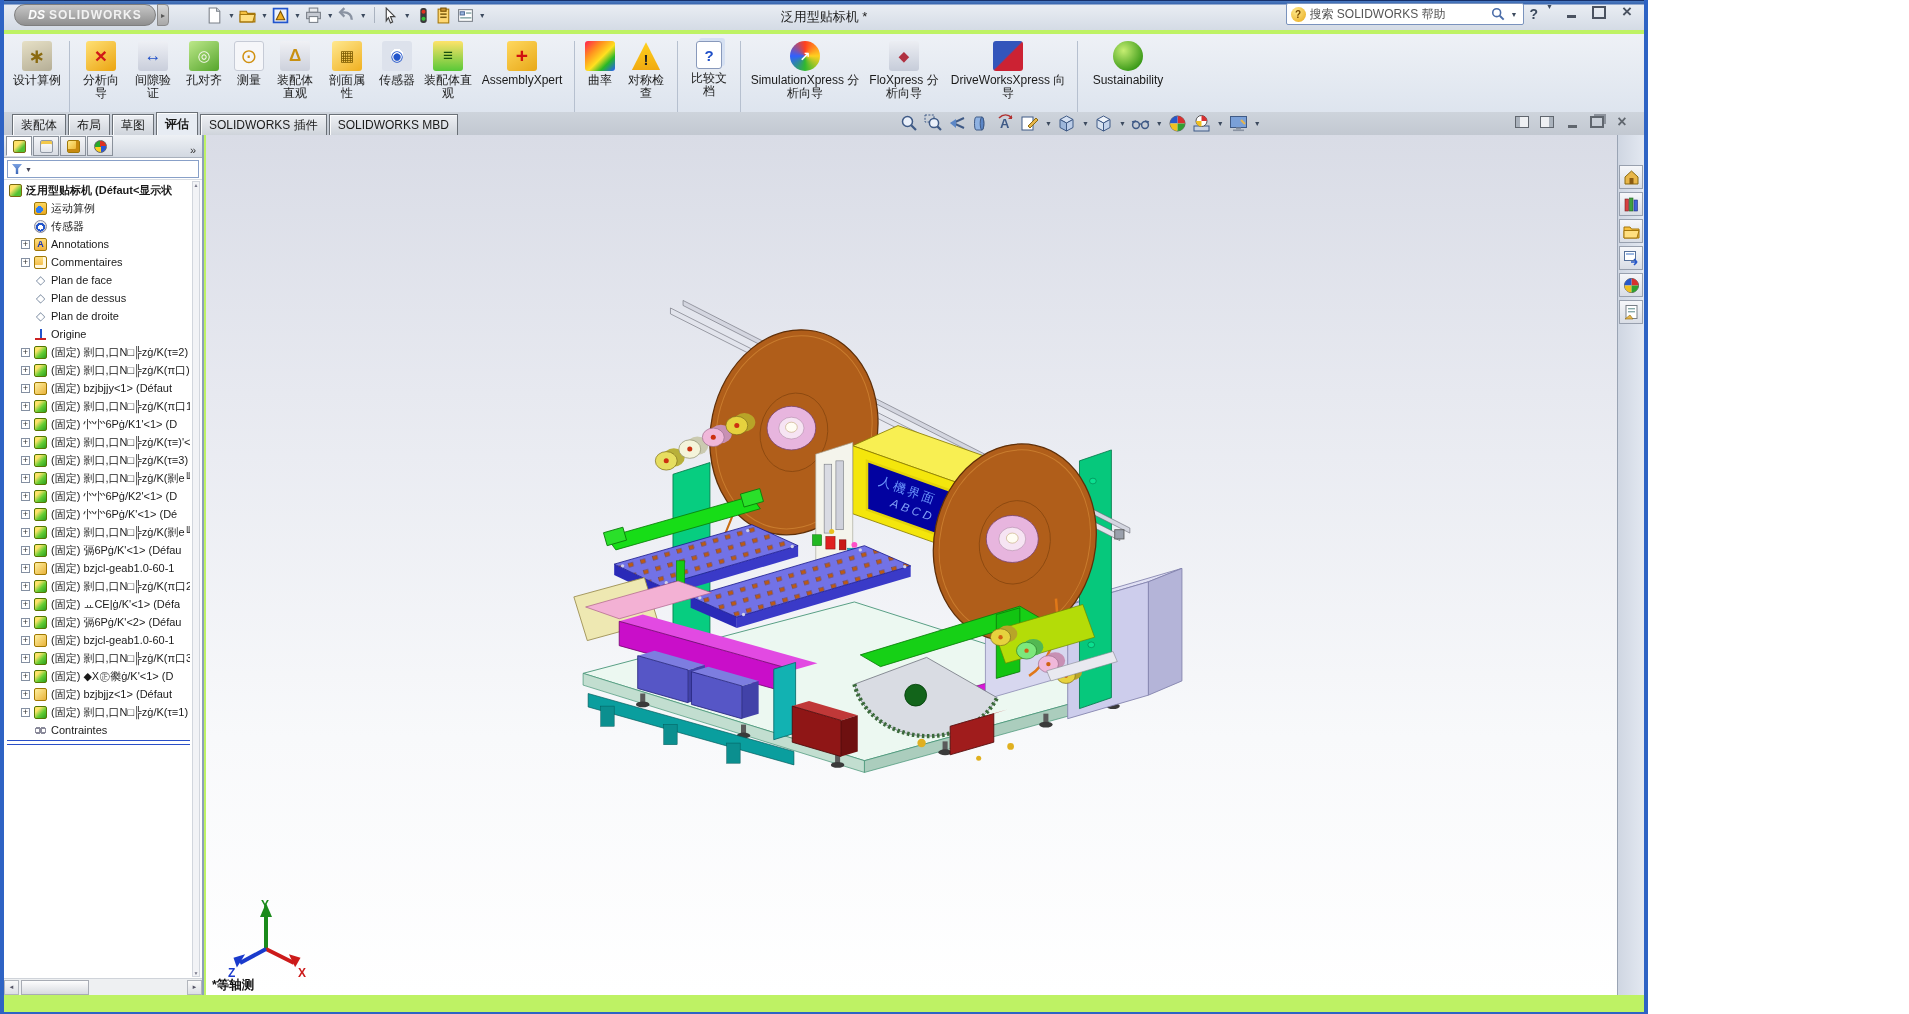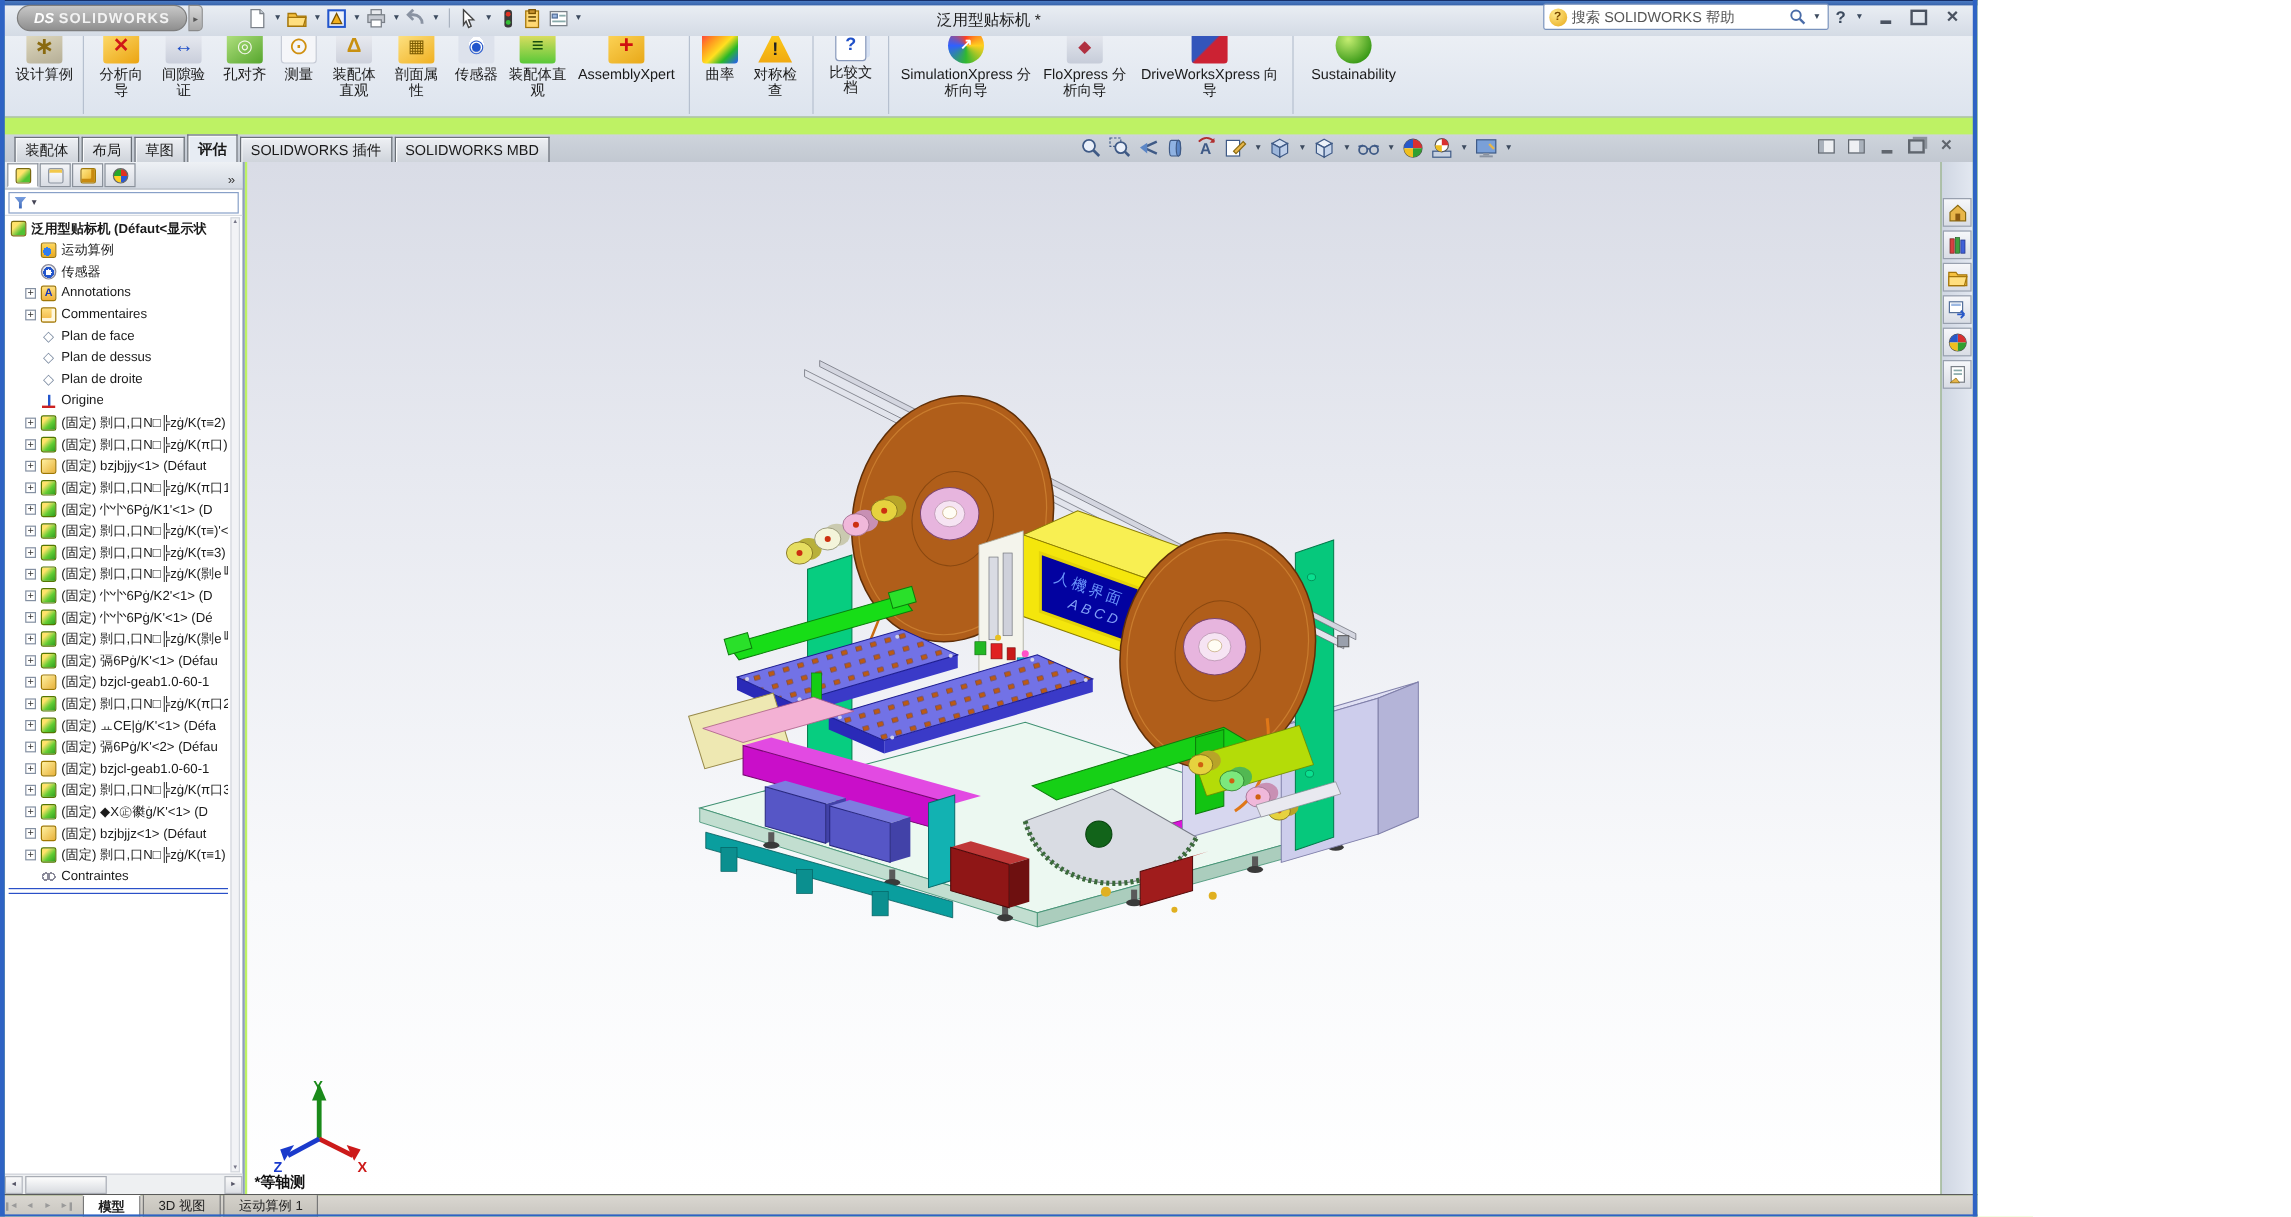--- a/index.html
+++ b/index.html
@@ -20,36 +20,36 @@
   .logo-chev{width:12px;height:22px;border:1px solid #8a8a8a;border-radius:0 4px 4px 0;background:linear-gradient(#d8d8d8,#a8a8a8);
     margin-left:1px;display:flex;align-items:center;justify-content:center;flex:none}
   .logo-chev::before{content:"▸";font-size:8px;color:#555}
   .qat{display:flex;align-items:center;margin-left:36px;gap:2px;flex:none}
   .qbtn{display:flex;align-items:center;padding:2px 1px;border-radius:2px}
   .qbtn svg{width:17px;height:17px}
   .caret{font-size:7px;color:#3c4a5e;margin:0 1px 0 2px}
   .caret::before{content:"▼"}
   .qsep{width:1px;height:16px;background:#aab3c0;margin:0 4px}
   .title{position:absolute;left:0;right:0;top:8px;text-align:center;font-size:13px;color:#1c1c1c;pointer-events:none}
-  .tright{position:absolute;right:10px;top:3px;display:flex;align-items:center;gap:6px}
+  .tright{position:absolute;right:10px;top:3px;display:flex;gap:6px}
   .searchbox{width:238px;height:22px;background:#fff;border:1px solid #7a93bd;border-radius:2px;display:flex;align-items:center;padding:0 4px;gap:4px}
   .qmark{width:15px;height:15px;border-radius:50%;flex:none;background:radial-gradient(circle at 35% 30%,#ffe98a,#e8a818);display:flex;align-items:center;justify-content:center}
   .qmark::before{content:"?";font-size:10px;font-weight:bold;color:#7a4a00}
   .searchin{border:none;outline:none;flex:1;font-size:12px;color:#444;background:transparent;font-family:inherit}
   .searchin::placeholder{color:#555}
   .mag{width:14px;height:14px;flex:none}
   .helpbtn{display:flex;align-items:center}
   .helpbtn::before{content:"?";font-size:14px;color:#3c4a5e;font-weight:bold}
   .wbtn{width:22px;height:18px;display:flex;align-items:center;justify-content:center;color:#4a5260}
   .wbtn.min::before{content:"";width:9px;height:3px;background:#4a5260;margin-top:8px}
   .wbtn.max::before{content:"";width:10px;height:9px;border:2px solid #4a5260}
   .wbtn.cls::before{content:"×";font-size:17px;font-weight:bold;line-height:10px}
 
   
-  .ribbon{position:absolute;left:4px;right:4px;top:16px;height:82px;background:linear-gradient(#eef1f6,#dde4ee);
+  .ribbon{position:absolute;left:4px;right:4px;top:34px;height:82px;background:linear-gradient(#eef1f6,#dde4ee);
     border-bottom:1px solid #aab4c2;display:flex;align-items:flex-start;padding:5px 0 0 6px;z-index:30}
   .rbtn{display:flex;flex-direction:column;align-items:center;padding:2px 3px;flex:none}
   .rlab{font-size:12px;line-height:13px;text-align:center;margin-top:3px;color:#1a1a1a}
   .ric{width:30px;height:30px;border-radius:3px;display:flex;align-items:center;justify-content:center;flex:none}
   .rsep{width:1px;align-self:stretch;background:#b6c0cf;margin:2px 5px;flex:none}
   .ri-design{background:linear-gradient(160deg,#e6e0c6,#b5ae96)}.ri-design::before{content:"∗";color:#8a6a10;font-size:20px;font-weight:bold}
   .ri-interf{background:linear-gradient(145deg,#ffe074,#eba411)}.ri-interf::before{content:"×";color:#d01818;font-size:21px;font-weight:bold}
   .ri-clear{background:linear-gradient(#eef0f5,#c9cedb)}.ri-clear::before{content:"↔";color:#2050c8;font-size:17px;font-weight:bold}
   .ri-hole{background:linear-gradient(145deg,#bde88a,#55a52c)}.ri-hole::before{content:"◎";color:#f8f8f0;font-size:15px}
   .ri-measure{background:#f5f6f9;border:1px solid #c6cbd6}.ri-measure::before{content:"⊙";color:#d09010;font-size:20px}
@@ -946,32 +946,13 @@
           <svg viewBox="0 0 17 17">
             <rect x="3" y="1.5" width="11" height="13" fill="#fff" stroke="#7a8088"></rect>
             <rect x="5" y="4" width="7" height="1.4" fill="#8aa"></rect>
             <rect x="5" y="7" width="7" height="1.4" fill="#8aa"></rect>
             <path d="M2 15l5-4 3 4z" fill="#e8b64a" stroke="#8a6a10" stroke-width="0.6"></path>
           </svg>
         </div>
     </div>
   </div>
 
-  <div class="bottombar">
-    <div class="bnav">
-      <span class="bn first"></span>
-      <span class="bn prev"></span>
-      <span class="bn next"></span>
-      <span class="bn last"></span>
-    </div>
-    <div class="btabs">
-      <div class="btab active">
-          <span>模型</span>
-        </div>
-      <div class="btab">
-          <span>3D 视图</span>
-        </div>
-      <div class="btab">
-          <span>运动算例 1</span>
-        </div>
-    </div>
-  </div>
 </div>
 
 </body></html>

